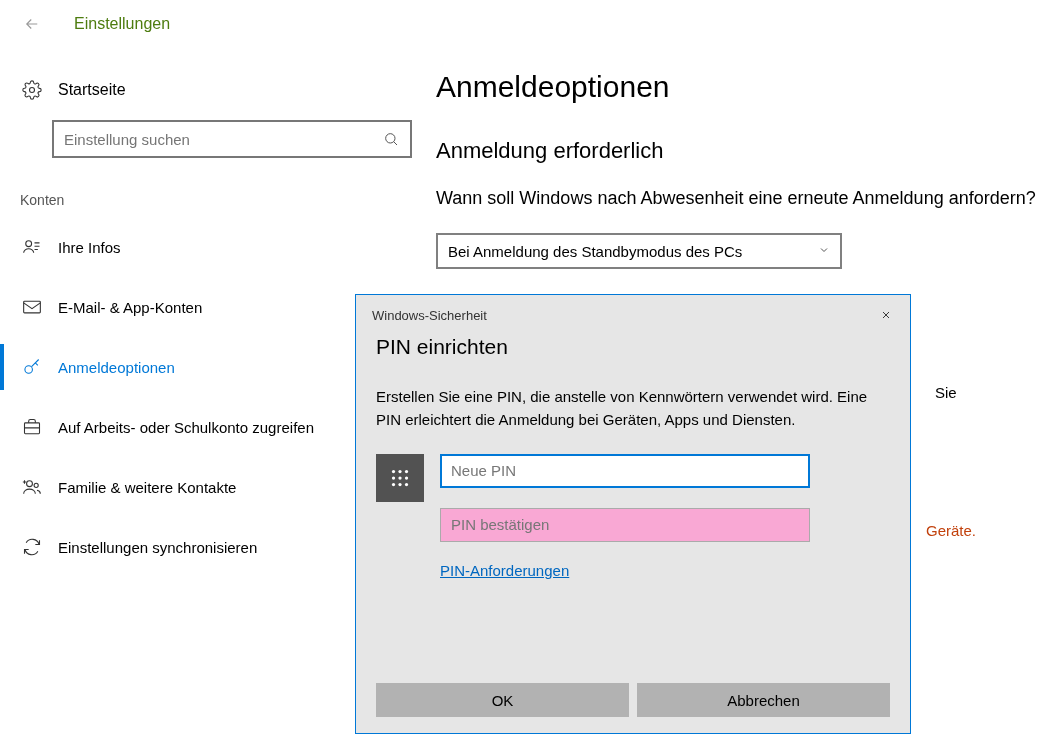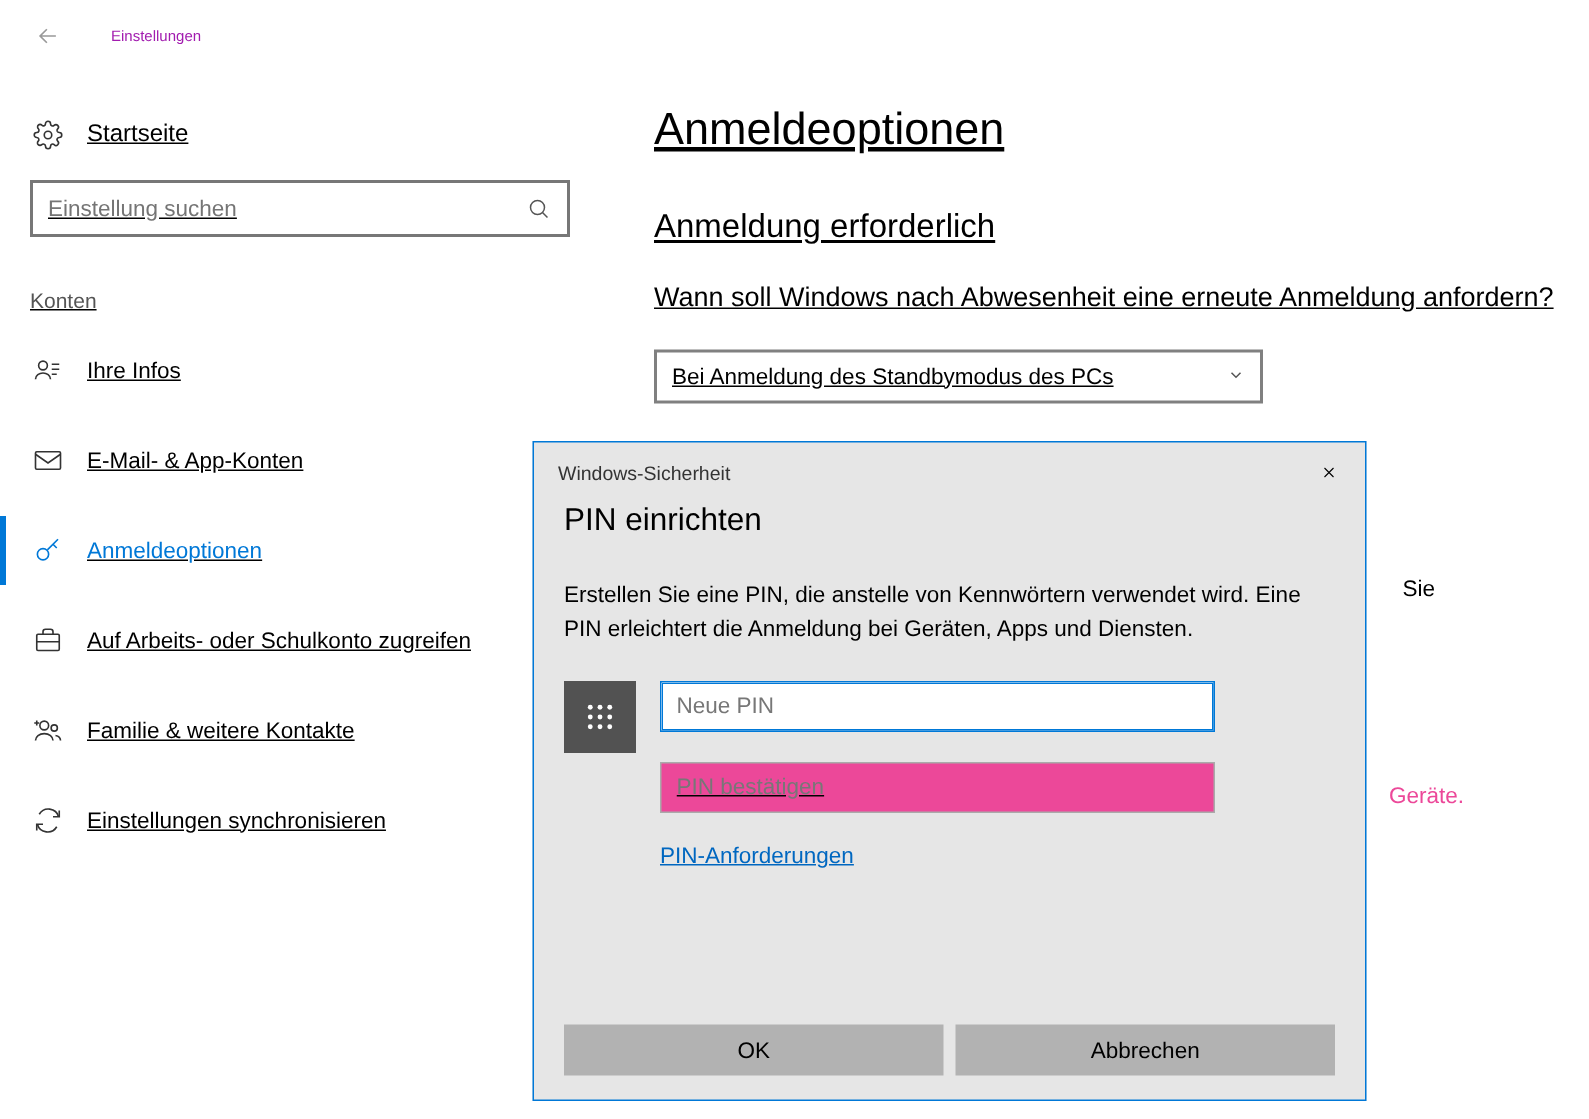--- a/index.html
+++ b/index.html
@@ -1,64 +1,64 @@
 <!DOCTYPE html>
 <html><head>
   <meta charset="utf-8">
   <style>
     * { margin: 0; padding: 0; box-sizing: border-box; font-family: "Segoe UI", -apple-system, sans-serif; }
     body { width: 1059px; height: 746px; background: #fff; position: relative; overflow: hidden; color: #000; }
 
     .header { display: flex; align-items: center; height: 48px; padding-left: 20px; }
     .back-arrow { width: 24px; height: 24px; display: flex; align-items: center; justify-content: center; color: #999; margin-right: 30px; cursor: pointer; }
-    .header-title { font-size: 10px; color: #a21caf; font-weight: 400; }
-
-    .container { display: flex; text-decoration: underline; }
+    .header-title { font-size: 16px; color: #4d7c0f; font-weight: 400; }
+
+    .container { display: flex; }
     .sidebar { width: 380px; padding-left: 20px; padding-top: 30px; }
     .home-row { display: flex; align-items: center; margin-bottom: 18px; cursor: pointer; }
     .home-row .icon { width: 24px; height: 24px; margin-right: 14px; display: flex; align-items: center; justify-content: center; }
     .home-row .label { font-size: 16px; }
 
-    .search-box { display: flex; align-items: center; border: 2px solid #777; width: 360px; height: 38px; padding: 0 10px; margin-bottom: 34px; }
+    .search-box { display: flex; align-items: center; border: 2px solid #777; width: 360px; height: 38px; padding: 0 10px; margin-bottom: 34px; margin-left: 32px; }
     .search-box input { flex: 1; border: none; outline: none; font-size: 15px; color: #555; background: transparent; }
     .search-box .srch-icon { width: 18px; height: 18px; display: flex; align-items: center; justify-content: center; color: #555; }
 
     .section-header { font-size: 14px; color: #555; margin-bottom: 16px; }
 
     .nav-item { display: flex; align-items: center; height: 46px; padding-left: 0; margin-bottom: 14px; cursor: pointer; position: relative; }
     .nav-item.active { color: #0078d7; }
     .nav-item.active::before { content: ''; position: absolute; left: -20px; top: 0; bottom: 0; width: 4px; background: #0078d7; }
     .nav-item .icon { width: 24px; height: 24px; margin-right: 14px; display: flex; align-items: center; justify-content: center; }
     .nav-item .label { font-size: 15px; }
 
     .main { flex: 1; padding-top: 22px; padding-left: 56px; padding-right: 10px; }
     .page-title { font-size: 30px; font-weight: 300; margin-bottom: 34px; }
     .section-title { font-size: 22px; font-weight: 400; margin-bottom: 24px; }
     .body-text { font-size: 18px; margin-bottom: 24px; }
     .dropdown { display: flex; align-items: center; justify-content: space-between; border: 2px solid #808080; width: 406px; height: 36px; padding: 0 10px; font-size: 15px; cursor: pointer; }
     .dropdown .chev { font-size: 12px; color: #555; }
 
-    .peek-text { position: absolute; left: 926px; top: 522px; color: #ec4899; font-size: 15px; }
+    .peek-text { position: absolute; left: 926px; top: 522px; color: #c2410c; font-size: 15px; }
     .peek-text2 { position: absolute; left: 935px; top: 384px; font-size: 15px; }
 
     
     .dialog { position: absolute; left: 355px; top: 294px; width: 556px; height: 440px; border: 1px solid #0078d7; background: #e6e6e6; }
     .dialog-header { display: flex; align-items: center; justify-content: space-between; padding: 10px 14px 6px 16px; }
     .dialog-header .dtitle { font-size: 13px; color: #333; }
     .dialog-header .close { width: 20px; height: 20px; display: flex; align-items: center; justify-content: center; cursor: pointer; font-size: 14px; }
     .dialog-body { padding: 4px 20px 0 20px; }
     .dialog-h1 { font-size: 21px; font-weight: 400; margin-bottom: 26px; }
     .dialog-desc { font-size: 15px; line-height: 1.55; margin-bottom: 22px; }
     .pin-row { display: flex; align-items: flex-start; gap: 16px; }
     .keypad-icon { width: 48px; height: 48px; background: #525252; display: flex; align-items: center; justify-content: center; }
     .pin-fields { flex: 1; }
     .pin-input { width: 370px; height: 34px; border: 1px solid #aaa; background: #fff; padding: 0 10px; font-size: 15px; margin-bottom: 20px; outline: none; display: block; }
     .pin-input.focused { border: 1px solid #0078d7; box-shadow: inset 0 0 0 1px #0078d7; }
     .pin-input::placeholder { color: #777; }
-    .pin-input.confirm { background: #ec4899; text-decoration: underline; }
+    .pin-input.confirm { background: #f9a8d4; }
     .pin-req { color: #0067c0; font-size: 15px; cursor: pointer; margin-top: 4px; text-decoration: underline; }
     .dialog-footer { position: absolute; bottom: 16px; left: 20px; right: 20px; display: flex; gap: 8px; }
     .dialog-footer button { flex: 1; height: 34px; border: none; background: #b2b2b2; font-size: 15px; cursor: pointer; }
   </style>
 </head>
 <body>
 
 <div class="header">
   <div class="back-arrow">
     <svg width="18" height="18" viewBox="0 0 24 24" fill="none" stroke="currentColor" stroke-width="1.5">

